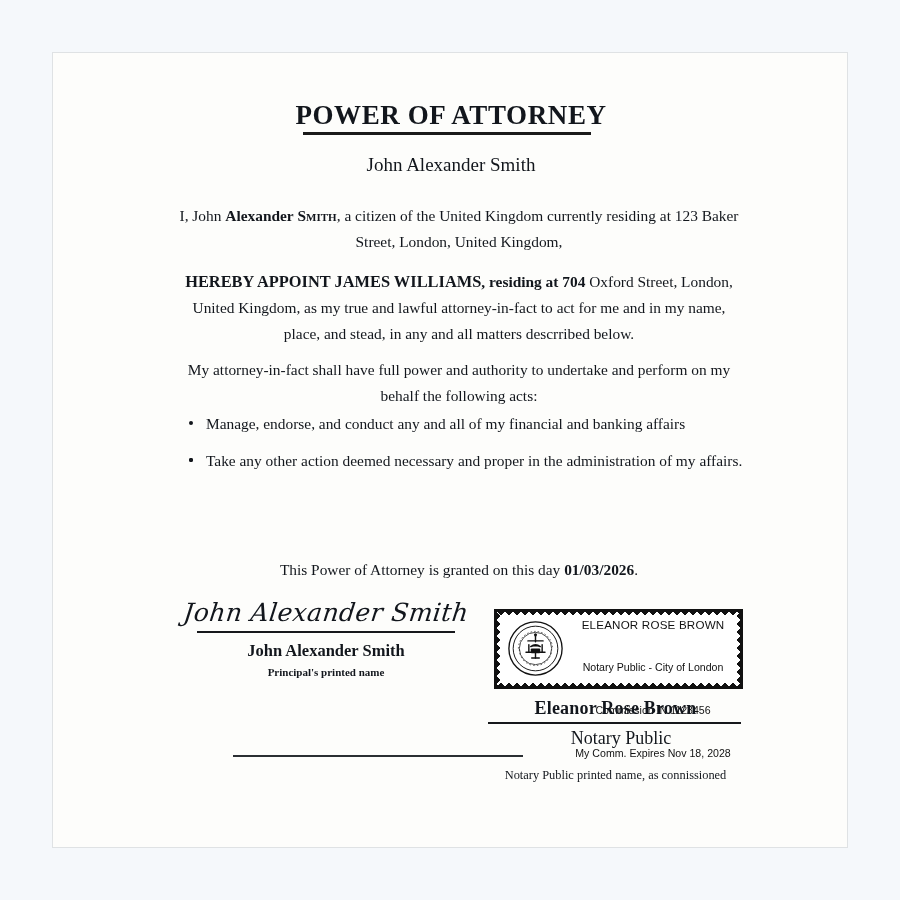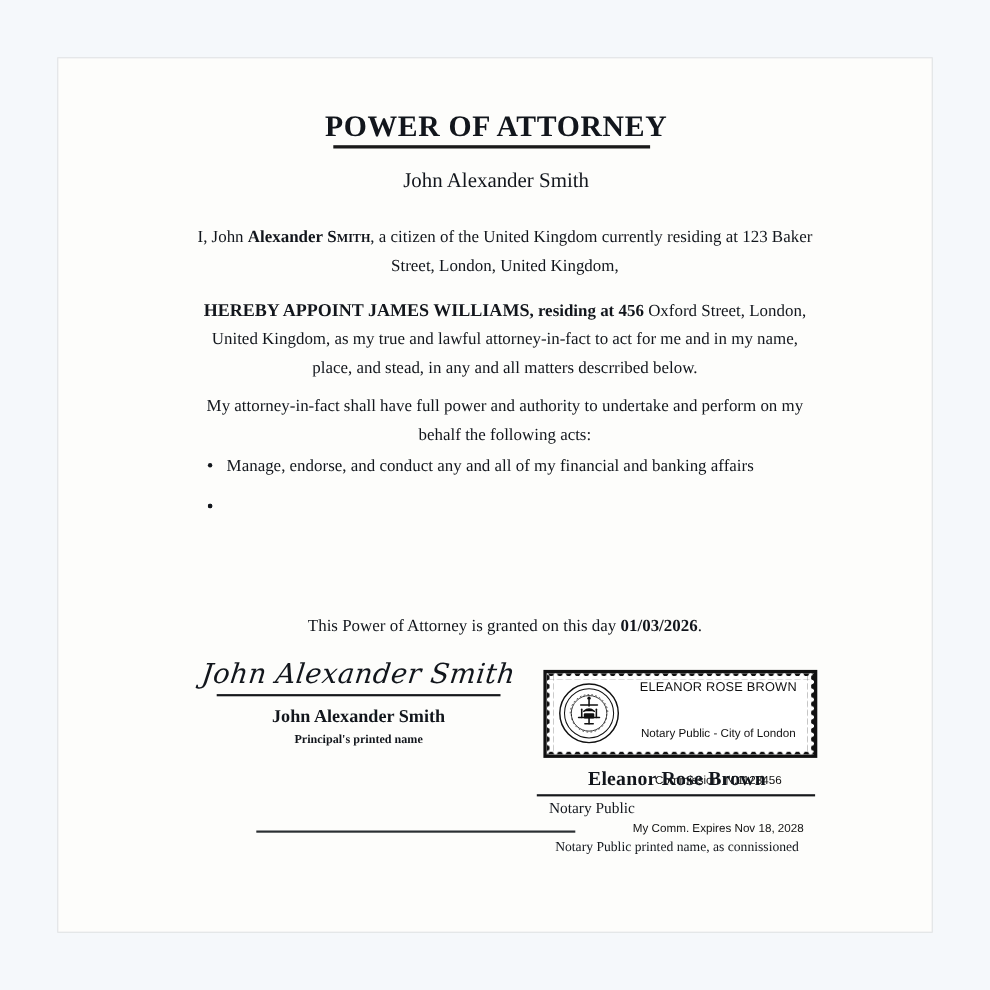--- a/index.html
+++ b/index.html
@@ -237,23 +237,23 @@
     font-weight: bold;
     letter-spacing: 0.2px;
   }
   .notary-rule {
     width: 253px;
     height: 2px;
     background: #16181b;
     margin: 3px 0 0 0;
   }
   .notary-role {
-    font-size: 14px;
+    font-size: 18px;
     margin-top: 4px;
-    text-align: left;
+    text-align: center;
     padding-left: 11px;
   }
   .notary-caption {
     font-size: 12.4px;
     margin-top: 19px;
     text-align: center;
   }
 </style>
 </head>
 <body>
@@ -264,29 +264,29 @@
 
       <div class="doc-title">POWER OF ATTORNEY</div>
       <div class="title-rule"></div>
       <div class="doc-subtitle">John Alexander Smith</div>
 
       <div class="body-block" id="para1">
         <span>I, John </span><span class="b">Alexander</span><span>&nbsp;</span><span class="sc">Smith</span><span>, a citizen of the United Kingdom currently residing at 123 Baker Street, London, United Kingdom,</span>
       </div>
 
       <div class="body-block" id="para2">
-        <span class="caps">HEREBY APPOINT JAMES WILLIAMS</span><span class="b">, residing at </span><span class="b">456</span><span> Oxford Street, London, United Kingdom, as my true and lawful attorney-in-fact to act for me and in my name, place, and stead, in any and all matters descrribed below.</span>
+        <span class="caps">HEREBY APPOINT JAMES WILLIAMS</span><span class="b">, residing at </span><span class="b">704</span><span> Oxford Street, London, United Kingdom, as my true and lawful attorney-in-fact to act for me and in my name, place, and stead, in any and all matters descrribed below.</span>
       </div>
 
       <div class="body-block" id="para3">My attorney-in-fact shall have full power and authority to undertake and perform on my behalf the following acts:</div>
 
       <ul id="bullets">
         <li><span class="dot"></span><span>Manage, endorse, and conduct any and all of my  financial and banking affairs</span></li>
         <li><span class="dot"></span></li>
-        <li><span class="dot"></span></li>
+        <li><span class="dot"></span><span>Take any other action deemed necessary and proper in the administration of my affairs.</span></li>
       </ul>
 
       <div class="body-block" id="para-date">
         <span>This Power of Attorney is granted on this day </span><span class="b">01/03/2026</span><span>.</span>
       </div>
 
       <div id="sig-principal">
         <div class="sig-script">John Alexander Smith</div>
         <div class="sig-rule"></div>
         <div class="sig-name">John Alexander Smith</div>

